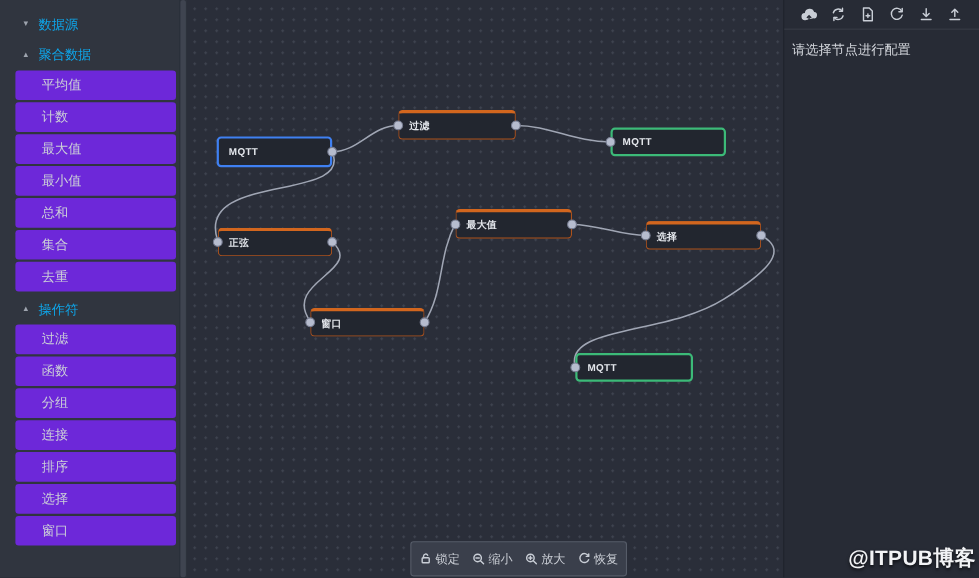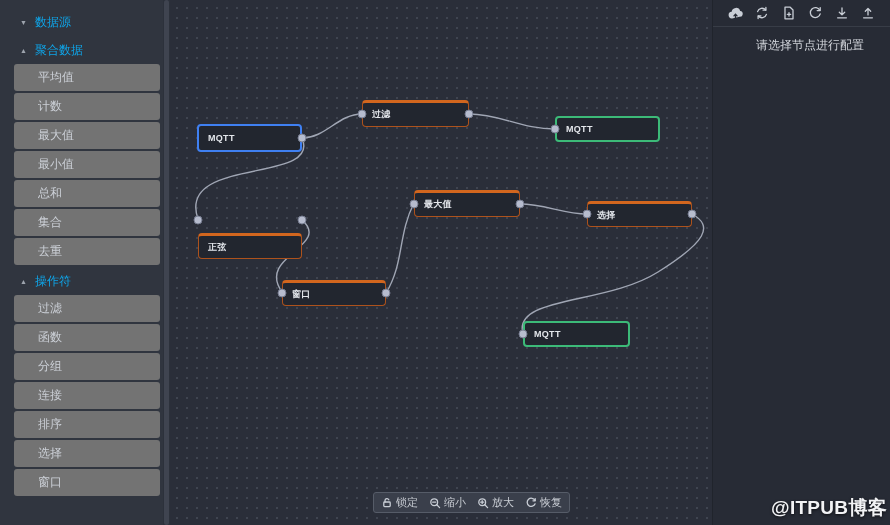--- a/index.html
+++ b/index.html
@@ -6,55 +6,55 @@
   html,body { width:890px; height:525px; overflow:hidden; background:#2a2e39;
     font-family:"Liberation Sans","DejaVu Sans",sans-serif; }
   .app { position:relative; width:890px; height:525px; }
 
   
   .sidebar { position:absolute; left:0; top:0; width:163px; height:525px;
     background:#30353f; padding-top:8px; overflow:hidden; }
   .group-row { height:28px; display:flex; align-items:center; padding-left:20px; cursor:pointer; }
   .tri { font-size:7px; color:#9ea4ae; width:15px; }
   .glabel { font-size:12px; color:#0ea5e9; }
-  .item-row { height:27px; margin:0 3px 2px 14px; background:#737373; border-radius:3px;
+  .item-row { height:27px; margin:0 3px 2px 14px; background:#6d28d9; border-radius:3px;
     display:flex; align-items:center; padding-left:24px; font-size:12px; color:#ccd0d7; cursor:pointer; }
   .side-scroll { position:absolute; left:163px; top:0; width:7px; height:525px; background:#2c313b; }
   .side-scroll .thumb { position:absolute; left:1px; top:0; width:5px; height:525px;
     background:#3f4450; border-radius:3px; }
 
   
   .canvas { position:absolute; left:170px; top:0; width:542px; height:525px; background:#2a2e39;
     background-image:radial-gradient(circle,#3f4450 1.1px, transparent 1.3px);
     background-size:10px 10px; background-position:2px 3px; }
   .edges { position:absolute; left:0; top:0; width:542px; height:525px; }
   .edge { fill:none; stroke:#a0a6b4; stroke-width:1.4px; }
   .node { position:absolute; background:#22262f; border-radius:4px; display:flex; align-items:center; z-index:2; cursor:pointer; }
   .node .nlabel { font-size:9px; font-weight:bold; color:#e4e7ec; padding-left:9px; letter-spacing:.3px; }
   .node.orange { border:1.5px solid #ad521c; border-top:3px solid #d2661e; }
   .node.blue   { border:2px solid #3f80f2; }
   .node.green  { border:2px solid #3cba78; }
   .port { position:absolute; width:9px; height:9px; border-radius:50%; background:#b6bcce;
     border:1px solid #767c90; transform:translate(-50%,-50%); z-index:3; cursor:crosshair; }
 
   
-  .zoombar { position:absolute; left:373px; top:492px; height:21px; background:#3a3f4b;
+  .zoombar { position:absolute; left:373px; top:492px; height:32px; background:#3a3f4b;
     border:1px solid #565c68; border-radius:3px; display:flex; align-items:center;
     padding:0 7px; gap:11px; z-index:5; }
   .ztool { display:flex; align-items:center; gap:3px; font-size:11px; color:#c9cdd4; cursor:pointer; }
   .ztool svg { display:block; }
 
   
   .rpanel { position:absolute; left:712px; top:0; width:178px; height:525px;
     background:#272b35; border-left:1px solid #20242c; }
   .icons-row { height:27px; display:flex; align-items:center; justify-content:space-between;
     padding:0 14px; border-bottom:1px solid #383d47; }
   .tb-icon { display:flex; align-items:center; cursor:pointer; }
   .rp-text { font-size:12px; color:#d3d6dc; padding:0 0 0 7px; }
-  .rp-text.first { margin-top:10px;margin-left:36px; }
+  .rp-text.first { margin-top:10px; }
   .rp-text + .rp-text { margin-top:10px; }
 
   
   .watermark { position:absolute; right:3px; bottom:4px; font-size:19px; font-weight:bold;
     color:#f2f3f5; text-shadow:0 1px 3px rgba(0,0,0,.7); z-index:6; letter-spacing:.3px; }
 
   svg.ic { stroke:#c9ced6; fill:none; stroke-width:1.3; stroke-linecap:round; stroke-linejoin:round; }
 </style>
 </head>
 <body>
@@ -121,21 +121,21 @@
       <div class="node orange" style="left: 244px; top: 190px; width: 106px; height: 27px;">
         <span class="nlabel">最大值</span>
       </div>
       <div class="port" style="left: 244px; top: 203.5px;"></div>
       <div class="port" style="left: 350px; top: 203.5px;"></div>
       <div class="node orange" style="left: 417px; top: 201px; width: 105px; height: 26px;">
         <span class="nlabel">选择</span>
       </div>
       <div class="port" style="left: 417px; top: 214px;"></div>
       <div class="port" style="left: 522px; top: 214px;"></div>
-      <div class="node orange" style="left: 28px; top: 207px; width: 104px; height: 26px; margin-top: 26px;">
+      <div class="node orange" style="left: 28px; top: 207px; width: 104px; height: 26px;">
         <span class="nlabel">正弦</span>
       </div>
       <div class="port" style="left: 28px; top: 220px;"></div>
       <div class="port" style="left: 132px; top: 220px;"></div>
       <div class="node orange" style="left: 112px; top: 280px; width: 104px; height: 26px;">
         <span class="nlabel">窗口</span>
       </div>
       <div class="port" style="left: 112px; top: 293px;"></div>
       <div class="port" style="left: 216px; top: 293px;"></div>
       <div class="node green" style="left: 353px; top: 321px; width: 107px; height: 26px;">

